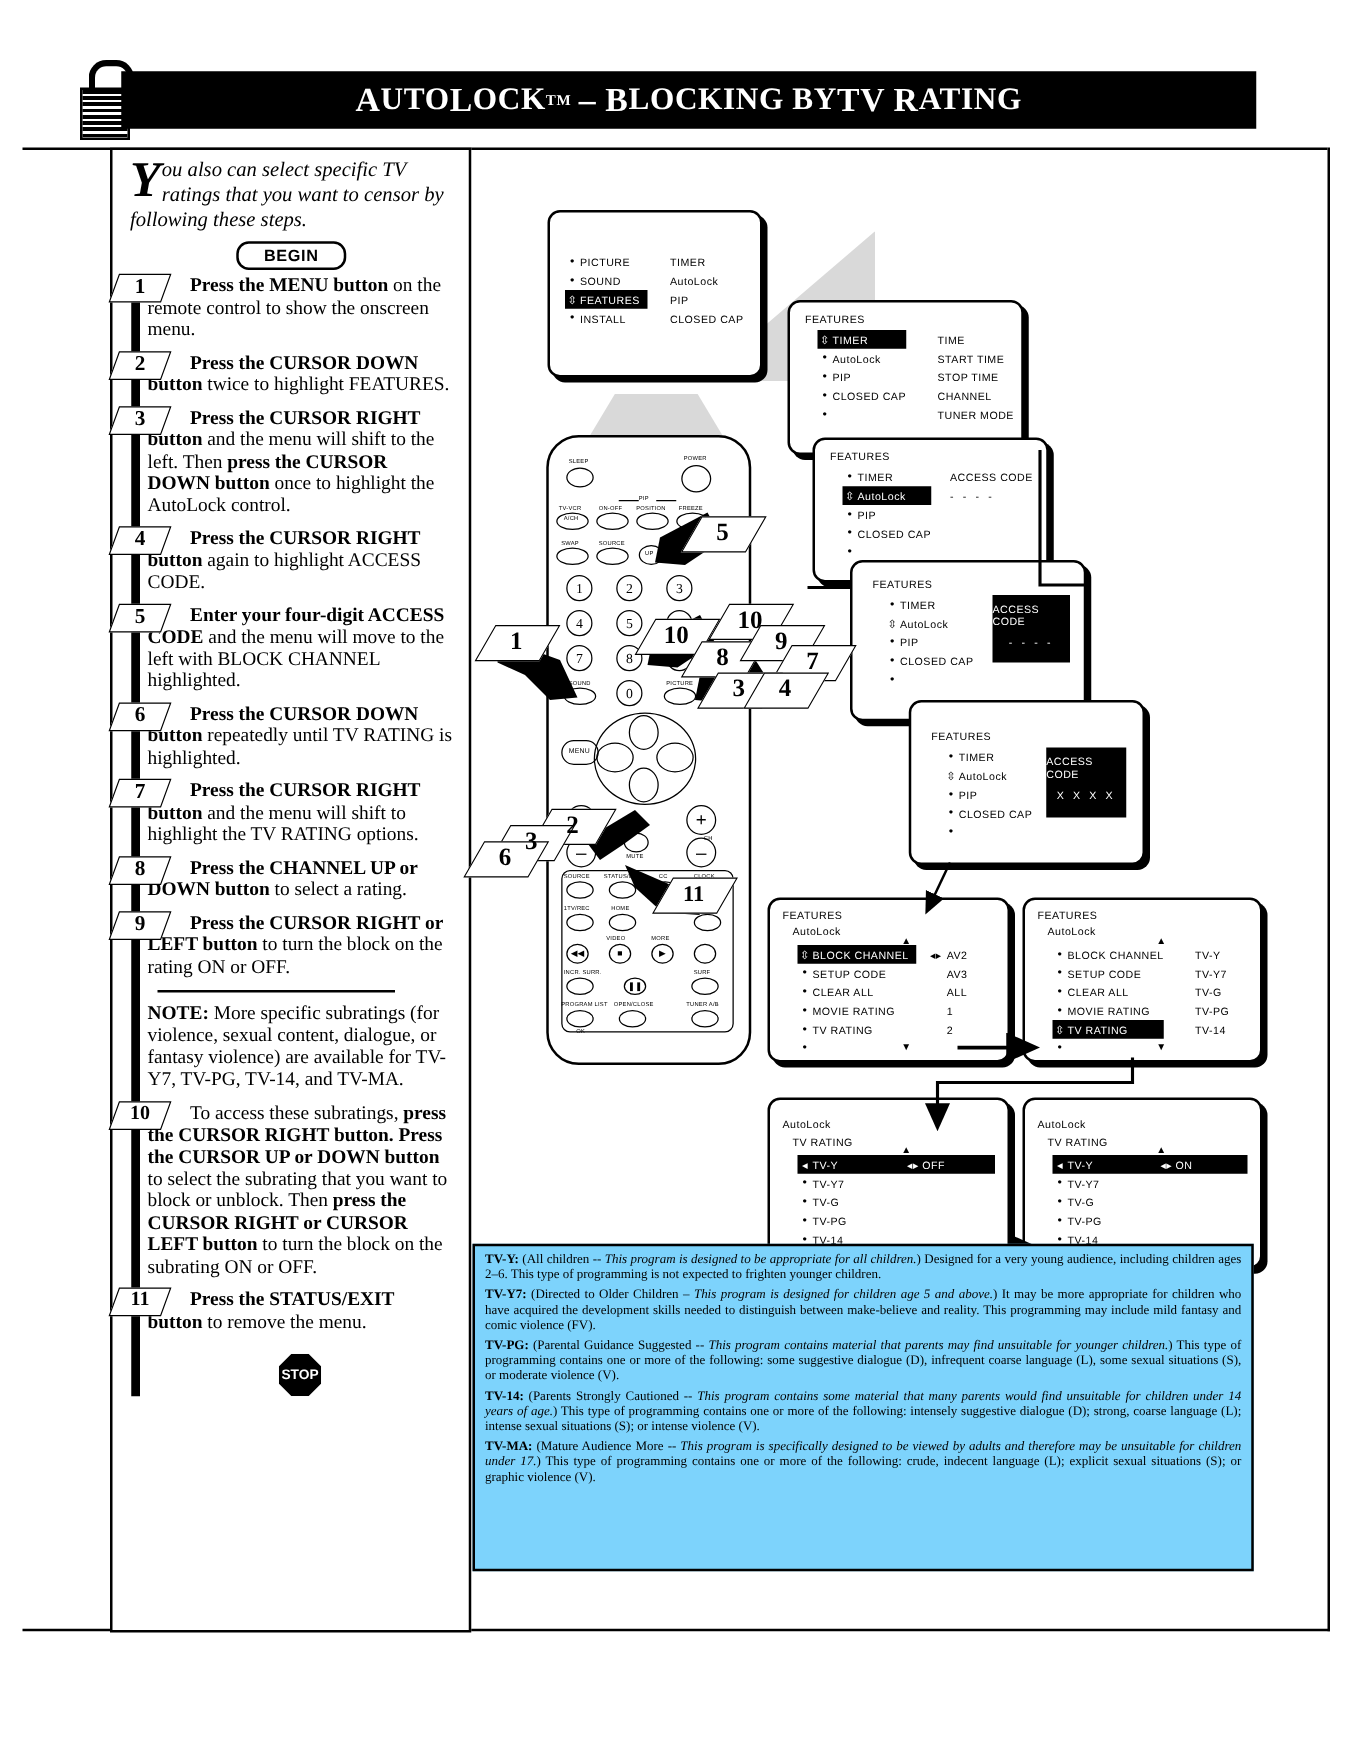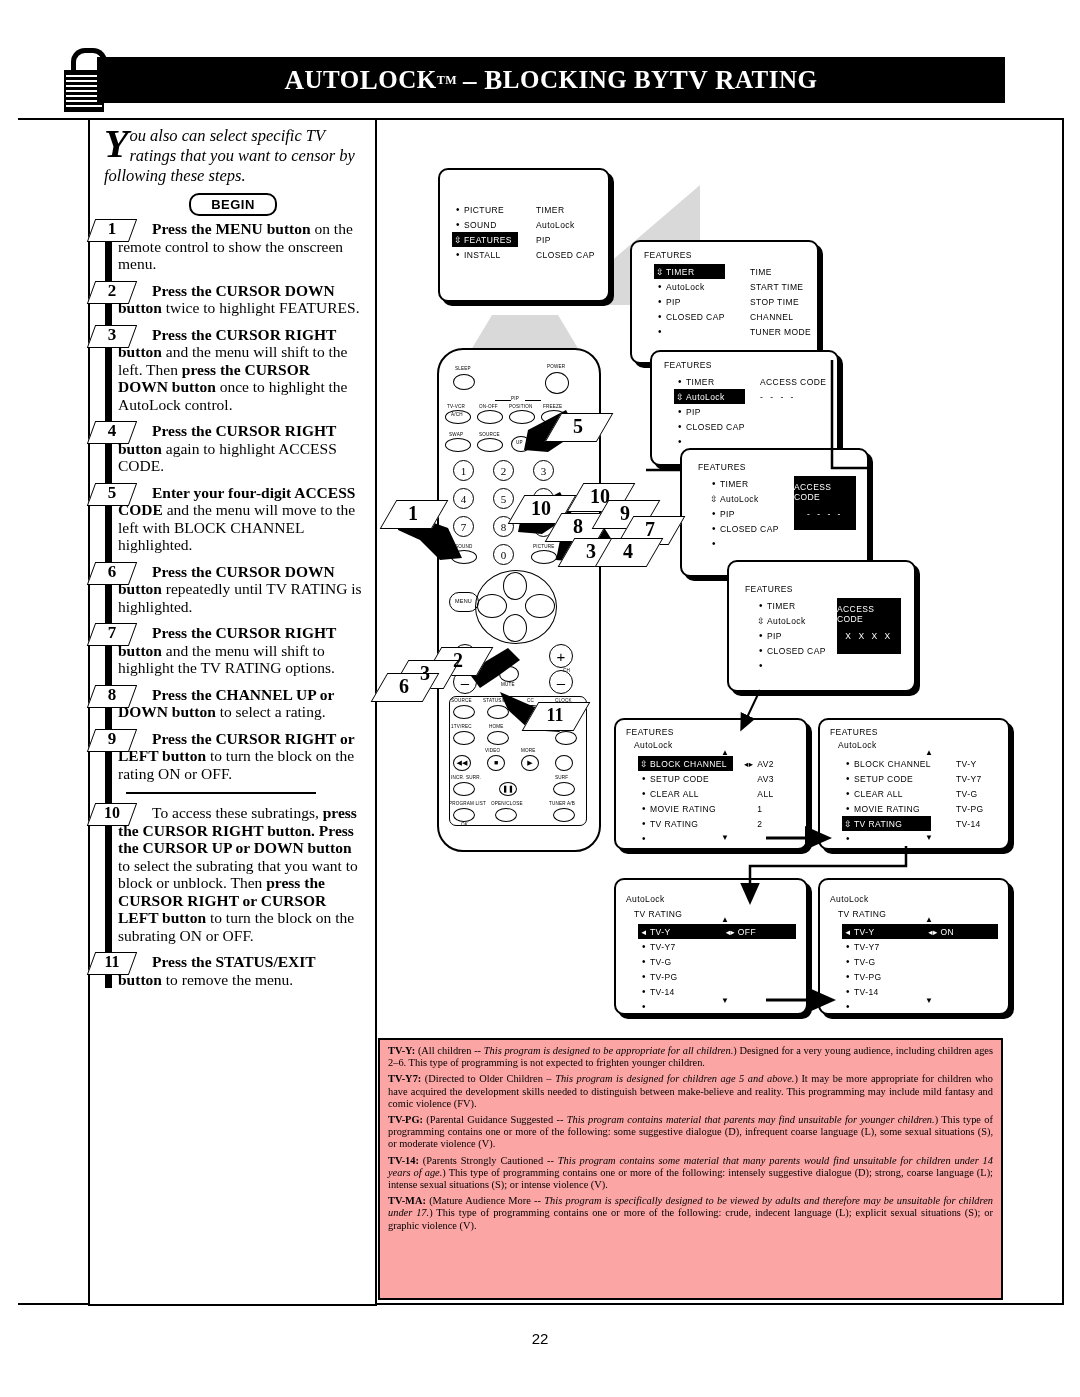--- a/index.html
+++ b/index.html
@@ -79,21 +79,21 @@
   
   .callout{position:absolute;width:50px;height:27px;background:#fff;border:1.7px solid #000;
      transform:skewX(-30deg);}
   .callout-t{position:absolute;width:50px;height:27px;display:flex;align-items:center;justify-content:center;
      font-family:"Liberation Serif",serif;font-weight:bold;font-size:20px;z-index:5;}
 
   
   .ln{position:absolute;background:#000;}
 
   
-  .ratings{position:absolute;left:378px;top:1038px;width:625px;height:262px;border:2px solid #000;background:#fca5a5;padding:5px 8px;
+  .ratings{position:absolute;left:378px;top:995px;width:625px;height:262px;border:2px solid #000;background:#7dd3fc;padding:5px 8px;
      box-sizing:border-box;}
   .ratings p{margin:0 0 4px 0;font-size:10.4px;line-height:12.2px;text-align:justify;}
   .ratings i{font-style:italic;}
   .pagenum{position:absolute;left:0;top:1330px;width:1080px;text-align:center;font-size:15px;font-family:"Liberation Sans",sans-serif;}
 
   .fan{position:absolute;background:#d9d9d9;}
 </style>
 </head>
 <body>
 
@@ -180,33 +180,39 @@
         </div>
 
         <div class="step">
           <div class="num"></div>
           <div class="numtxt">9</div>
           <span class="body"><b>Press the CURSOR RIGHT or LEFT button</b> to turn the block on the rating ON or OFF.</span>
         </div>
 
         <div class="rule"></div>
 
+        <div class="note">
+          <b>NOTE:</b> More specific subratings (for violence, sexual content, dialogue, or fantasy violence) are available for TV-Y7, TV-PG, TV-14, and TV-MA.
+        </div>
 
         <div class="step" style="margin-top:10px;">
           <div class="num"></div>
           <div class="numtxt" style="font-size:16px;">10</div>
           <span class="body">To access these subratings, <b>press the CURSOR RIGHT button. Press the CURSOR UP or DOWN button</b> to select the subrating that you want to block or unblock. Then <b>press the CURSOR RIGHT or CURSOR LEFT button</b> to turn the block on the subrating ON or OFF.</span>
         </div>
 
         <div class="step">
           <div class="num"></div>
           <div class="numtxt" style="font-size:16px;">11</div>
           <span class="body"><b>Press the STATUS/EXIT button</b> to remove the menu.</span>
         </div>
 
+        <div class="stopwrap">
+          <div class="stop">STOP</div>
+        </div>
       </div>
     </div>
   </div>
 
   <div class="fan" style="left:560px;top:185px;width:140px;height:120px;clip-path:polygon(100% 0,100% 100%,0 100%);"></div>
   <div class="fan" style="left:450px;top:315px;width:150px;height:70px;clip-path:polygon(28% 0,72% 0,100% 100%,0 100%);"></div>
 
   <div class="osd" style="left:438px;top:168px;width:168px;height:130px;">
     <div class="col" style="left:12px;top:32px;">
       <div class="row">
@@ -690,15 +696,14 @@
   <div class="callout-t" style="left:530px;top:702px;font-size:18px;">11</div>
 
   <div class="ratings">
     <p><b>TV-Y:</b><span> (All children -- </span><i>This program is designed to be appropriate for all children.</i><span>)  Designed for a very young audience, including children ages 2–6.  This type of programming is not expected to frighten younger children.</span></p>
     <p><b>TV-Y7:</b><span>  (Directed to Older Children – </span><i>This program is designed for children age 5 and above.</i><span>)  It may be more appropriate for children who have acquired the development skills needed to distinguish between make-believe and reality.  This programming may include mild fantasy and comic violence (FV).</span></p>
     <p><b>TV-PG:</b><span>  (Parental Guidance Suggested -- </span><i>This program contains material that parents may find unsuitable for younger children.</i><span>)  This type of programming contains one or more of the following:  some suggestive dialogue (D), infrequent coarse language (L), some sexual situations (S), or moderate violence (V).</span></p>
     <p><b>TV-14:</b><span>  (Parents Strongly Cautioned -- </span><i>This program contains some material that many parents would find unsuitable for children under 14 years of age.</i><span>)  This type of programming contains one or more of the following:  intensely suggestive dialogue (D); strong, coarse language (L); intense sexual situations (S); or intense violence (V).</span></p>
     <p><b>TV-MA:</b><span>  (Mature Audience More -- </span><i>This program is specifically designed to be viewed by adults and therefore may be unsuitable for children under 17.</i><span>)  This type of programming contains one or more of the following:  crude, indecent language (L); explicit sexual situations (S); or graphic violence (V).</span></p>
   </div>
 
-  <div class="pagenum">22</div>
 
 </div>
 
 </body></html>

